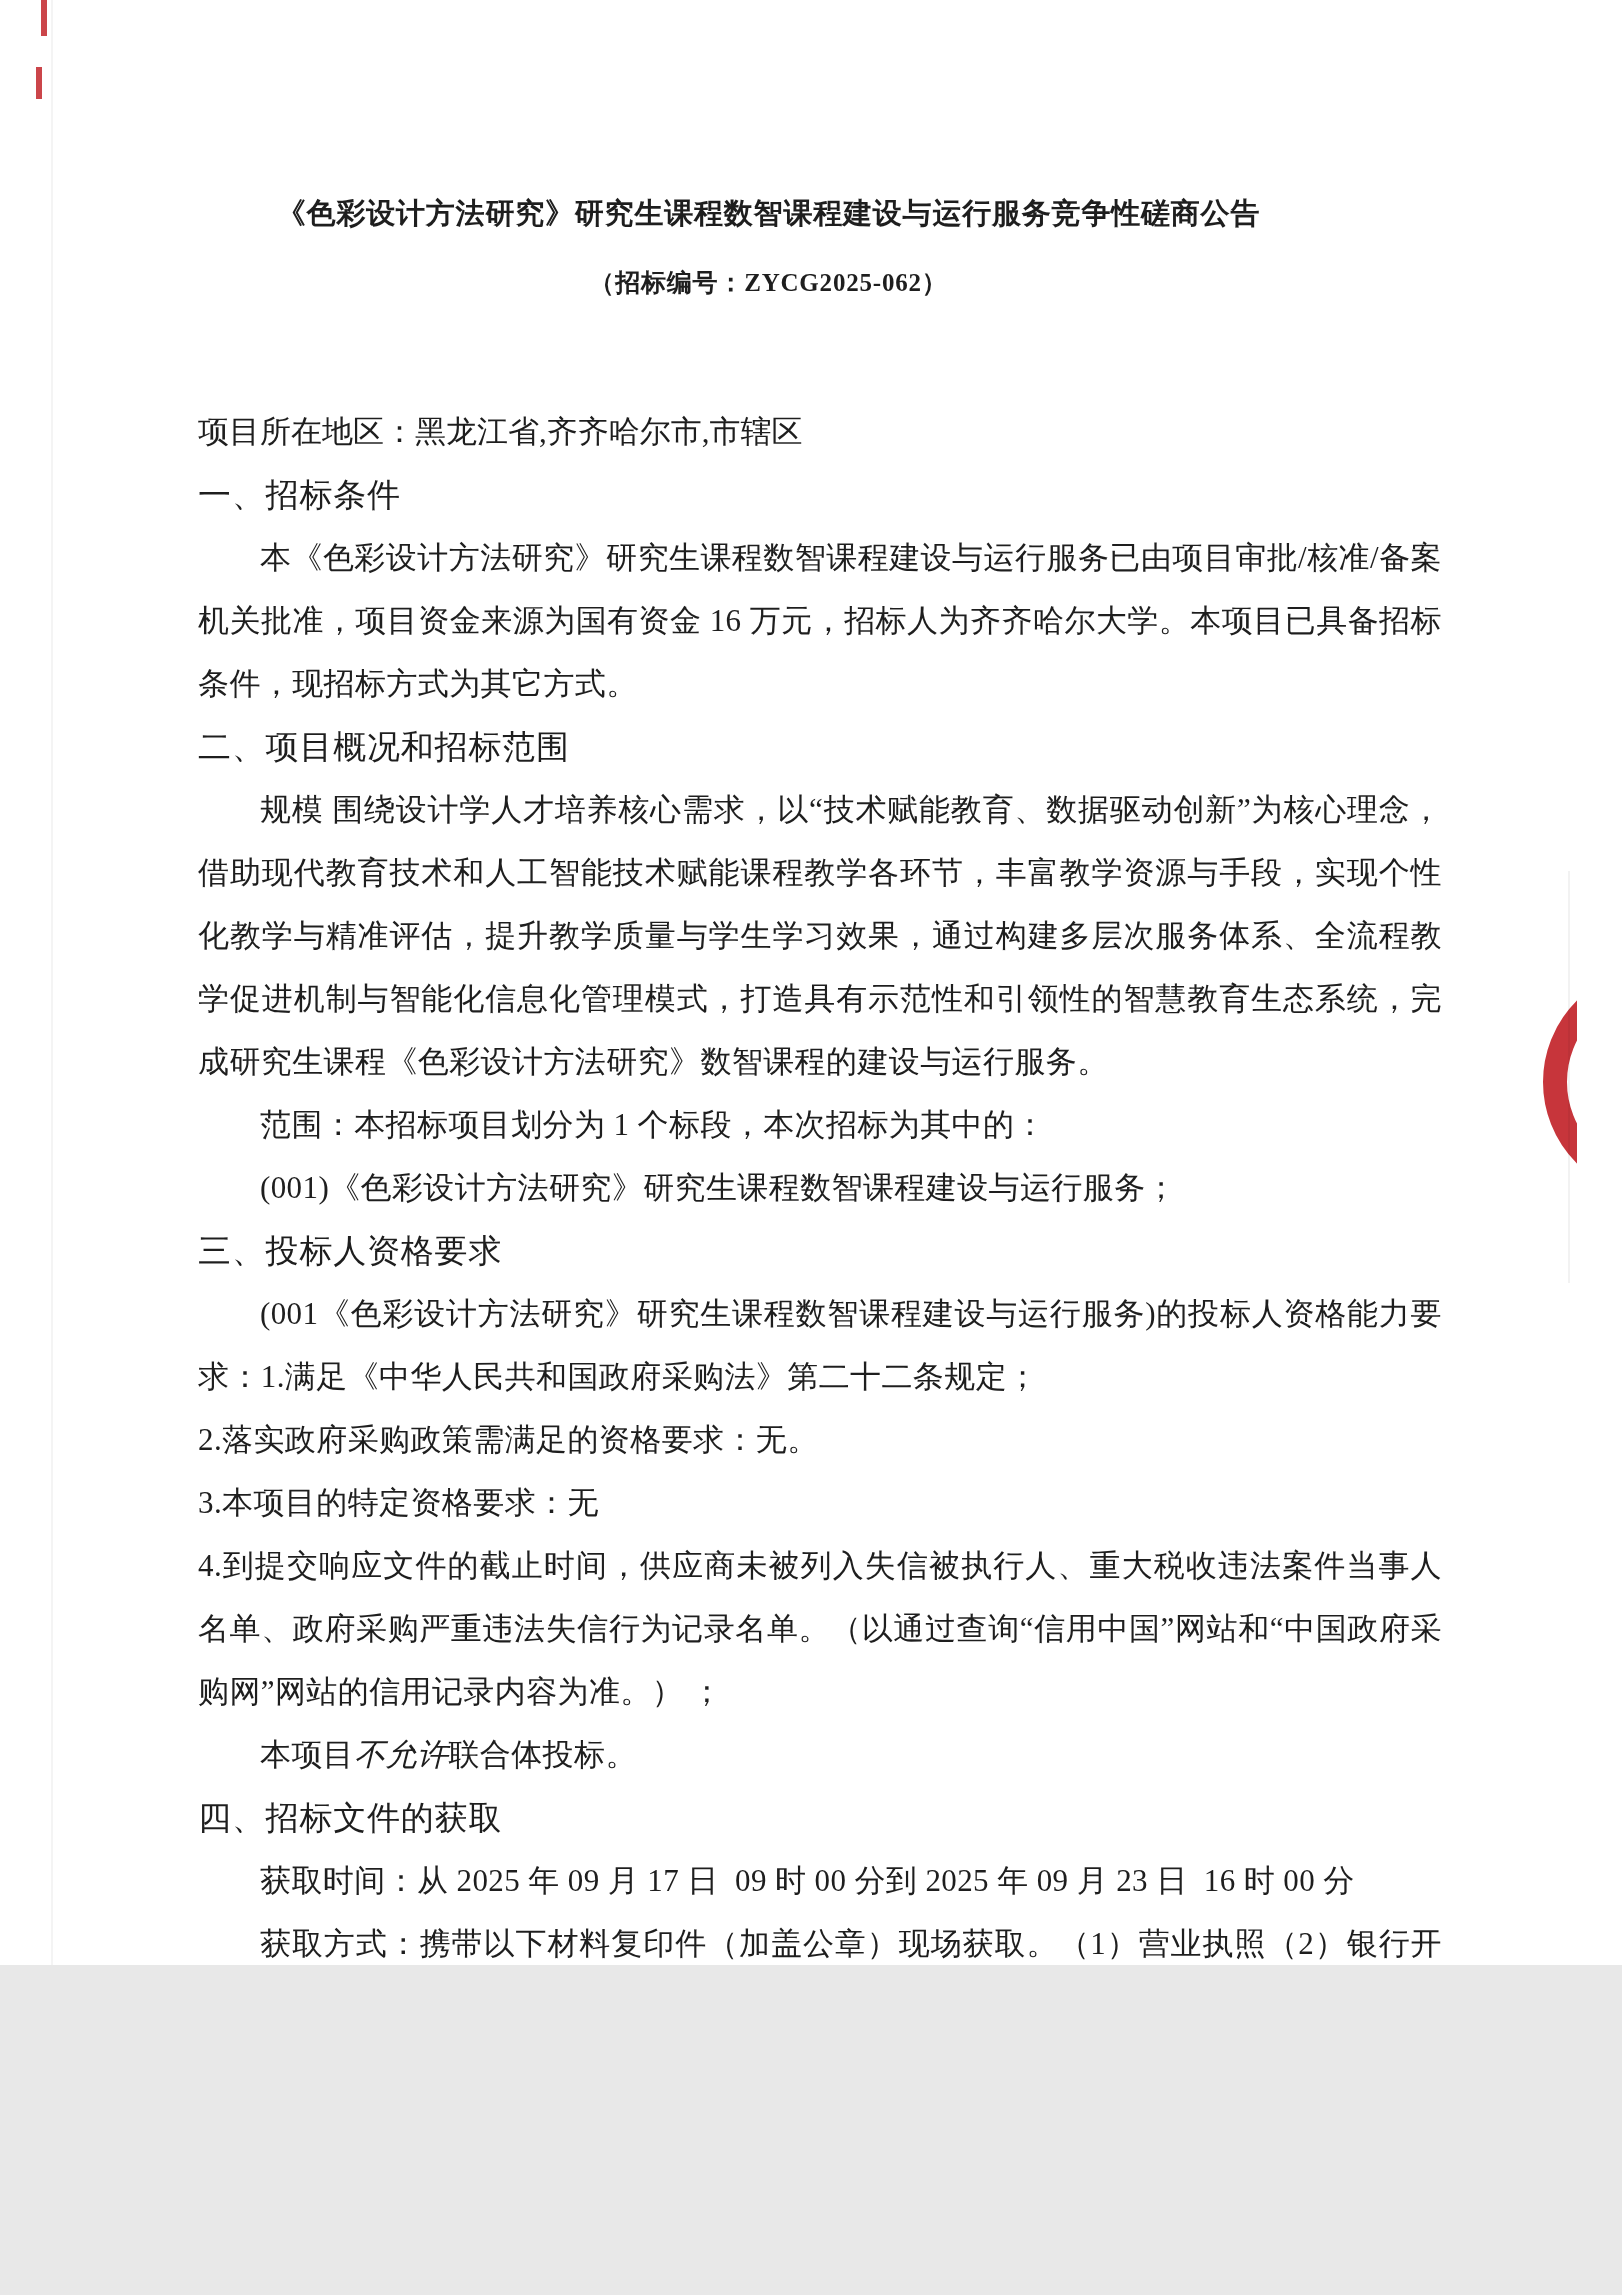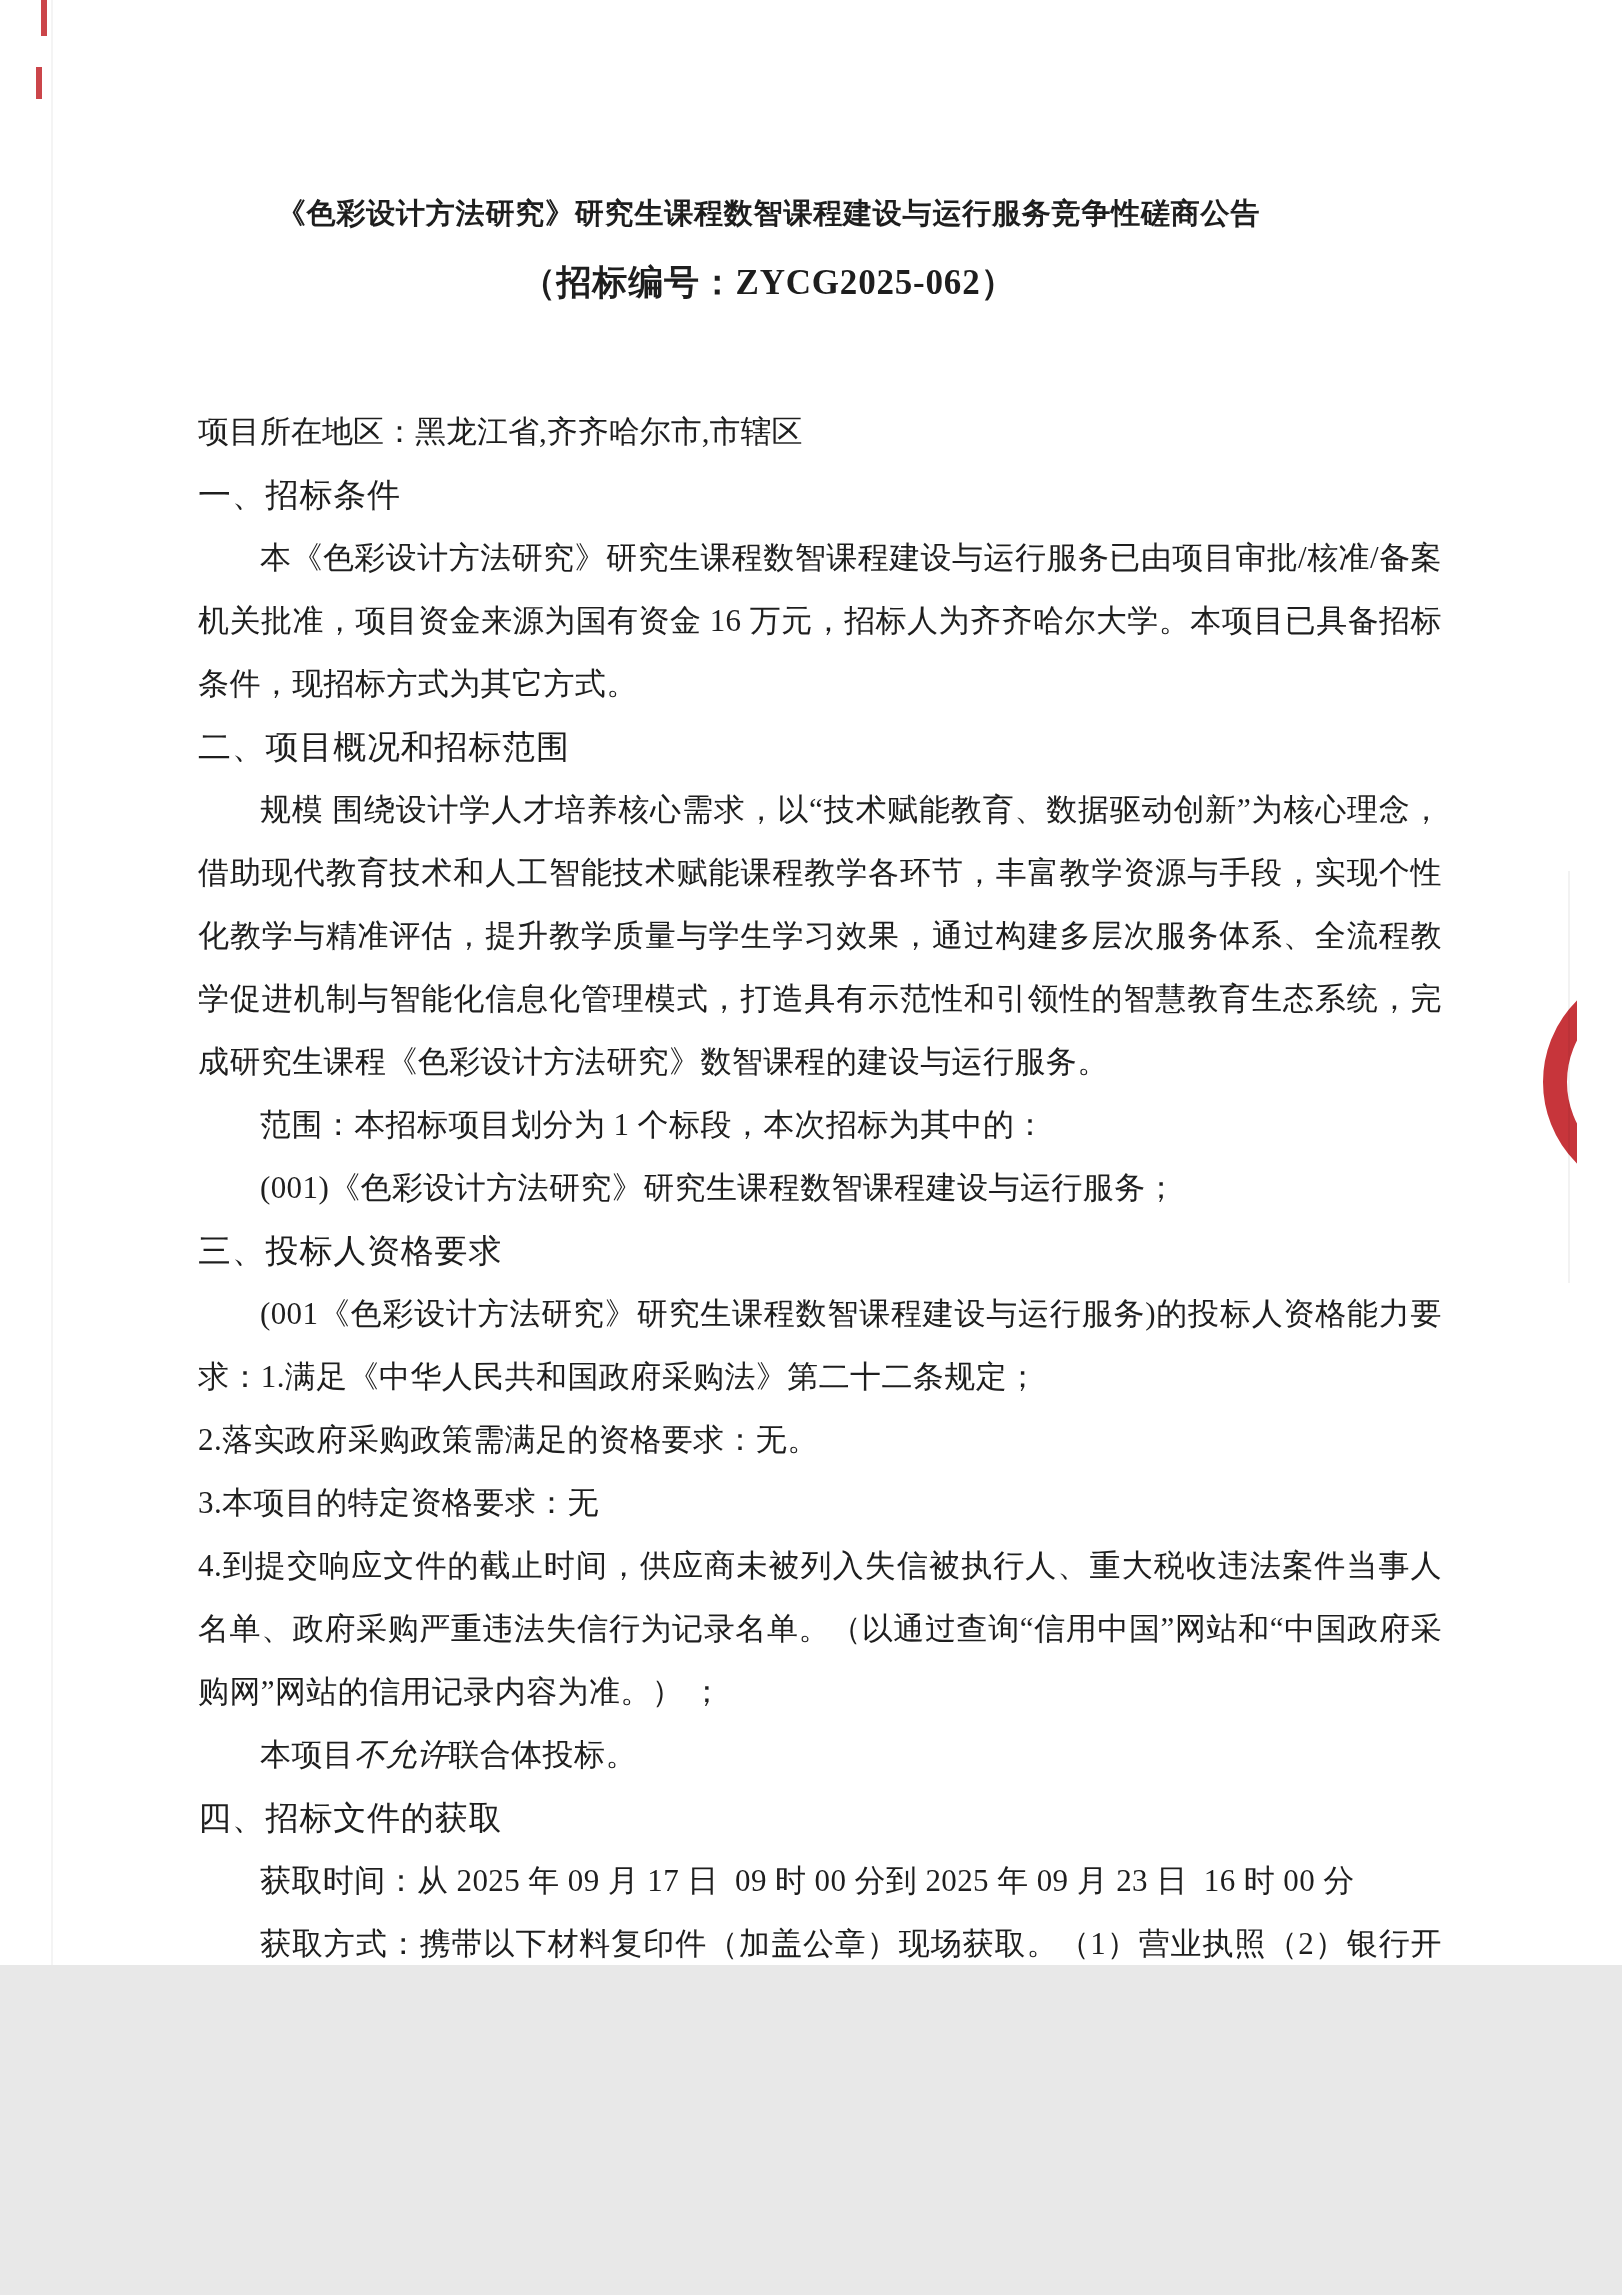--- a/index.html
+++ b/index.html
@@ -26,21 +26,21 @@
   .doc-title{
     margin:0;padding-right:103px;
     text-align:center;
     font-size:29px;line-height:48px;font-weight:700;
     font-family:"Liberation Serif","DejaVu Serif",serif;
     letter-spacing:0.8px;
   }
   .doc-subtitle{
     margin:22px 0 0 0;padding-right:103px;
     text-align:center;
-    font-size:35px;line-height:48px;font-weight:700;
+    font-size:25px;line-height:48px;font-weight:700;
     letter-spacing:0.8px;
   }
   .location{
     margin:93px 0 0 0;
     font-size:31px;line-height:63px;
   }
   .sec-heading{
     margin:0;
     font-size:33px;line-height:63px;font-weight:400;
     font-family:"Liberation Sans","DejaVu Sans",sans-serif;

